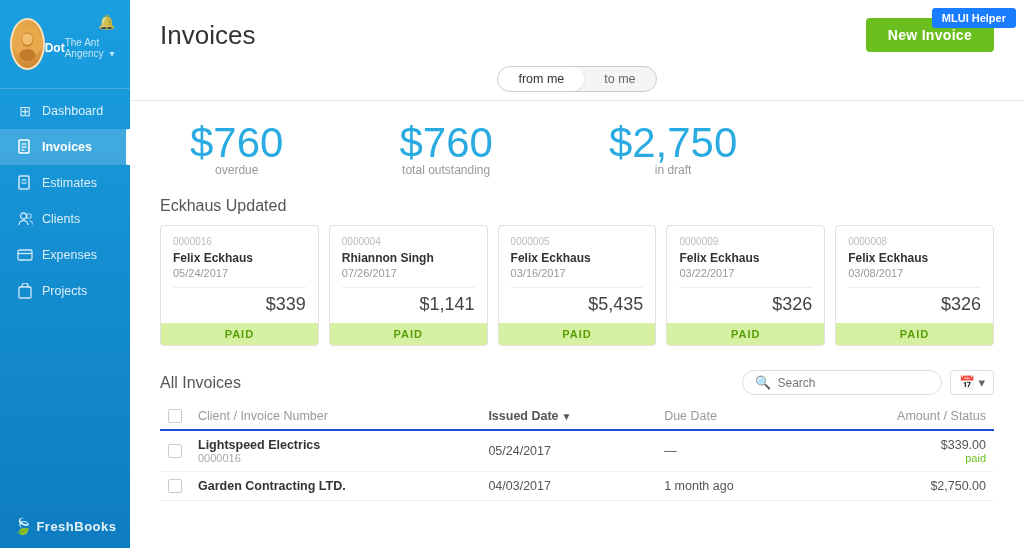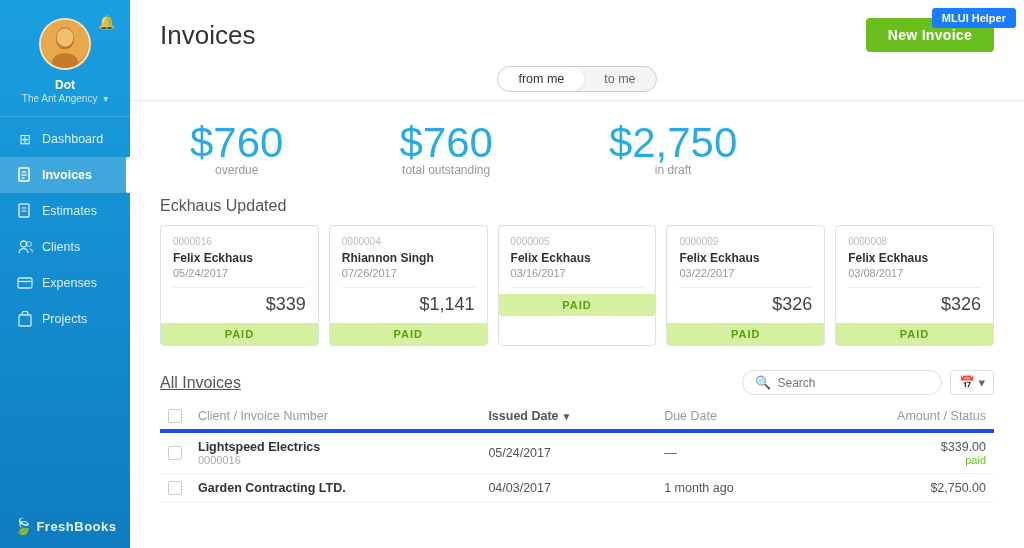--- a/index.html
+++ b/index.html
@@ -12,21 +12,20 @@
       background: linear-gradient(180deg, #1a9fe0 0%, #0e7cc0 100%);
       display: flex;
       flex-direction: column;
       align-items: center;
       padding: 0;
       height: 548px;
       position: relative;
     }
     .sidebar-profile {
       display: flex;
-      flex-direction: column;
       align-items: center;
       padding: 18px 10px 12px;
       width: 100%;
       border-bottom: 1px solid rgba(255,255,255,0.2);
     }
     .avatar-wrap {
       width: 52px; height: 52px; border-radius: 50%; overflow: hidden;
       background: #f0c070;
       display: flex; align-items: center; justify-content: center;
       border: 2px solid rgba(255,255,255,0.5);
@@ -261,21 +260,20 @@
     .all-invoices-header {
       display: flex;
       align-items: center;
       justify-content: space-between;
       padding: 8px 30px 8px;
     }
     .all-invoices-title {
       font-size: 16px;
       font-weight: 400;
       color: #555;
-      text-decoration: underline;
     }
     .search-bar-wrap {
       display: flex;
       align-items: center;
       gap: 8px;
     }
     .search-input-container {
       display: flex;
       align-items: center;
       border: 1px solid #ddd;
@@ -307,21 +305,21 @@
       font-size: 13px; color: #666;
     }
 
     
     .invoices-table {
       width: 100%;
       border-collapse: collapse;
       font-size: 12.5px;
     }
     .invoices-table thead tr {
-      border-bottom: 4px solid #1d4ed8;
+      border-bottom: 2px solid #1d4ed8;
     }
     .invoices-table th {
       padding: 6px 8px;
       color: #999;
       font-weight: 400;
       text-align: left;
     }
     .invoices-table th.sortable { color: #555; font-weight: 600; }
     .invoices-table td {
       padding: 7px 8px;
@@ -490,20 +488,21 @@
       <div class="card-date">07/26/2017</div>
       <hr class="card-divider">
       <div class="card-amount">$1,141</div>
       <div class="card-status">PAID</div>
     </div>
     <div class="invoice-card">
       <div class="card-number">0000005</div>
       <div class="card-client">Felix Eckhaus</div>
       <div class="card-date">03/16/2017</div>
       <hr class="card-divider">
+      <div class="card-amount">$5,435</div>
       <div class="card-status">PAID</div>
     </div>
     <div class="invoice-card">
       <div class="card-number">0000009</div>
       <div class="card-client">Felix Eckhaus</div>
       <div class="card-date">03/22/2017</div>
       <hr class="card-divider">
       <div class="card-amount">$326</div>
       <div class="card-status">PAID</div>
     </div>

